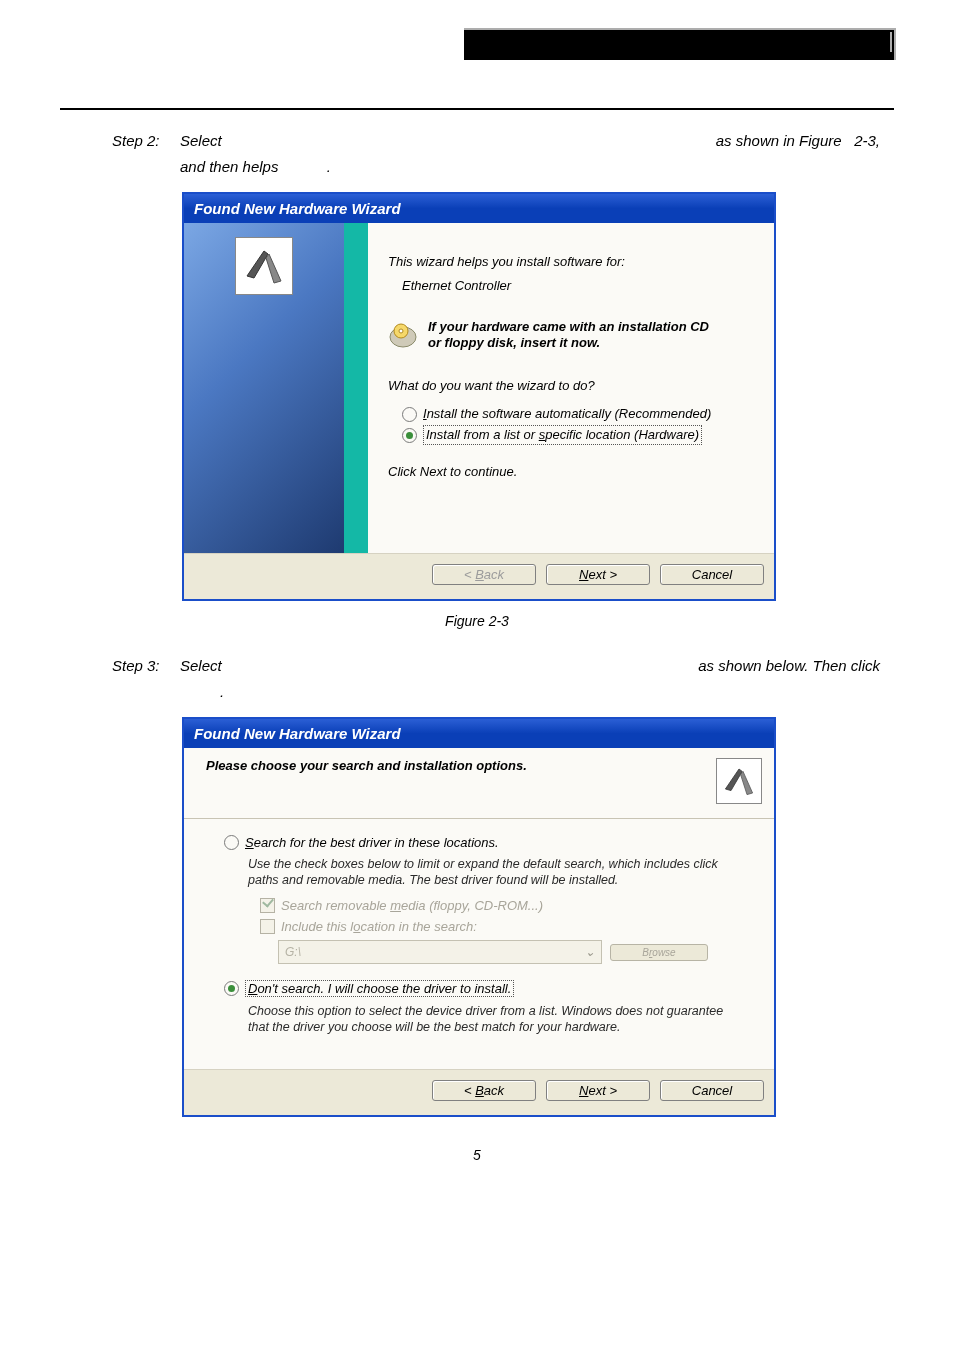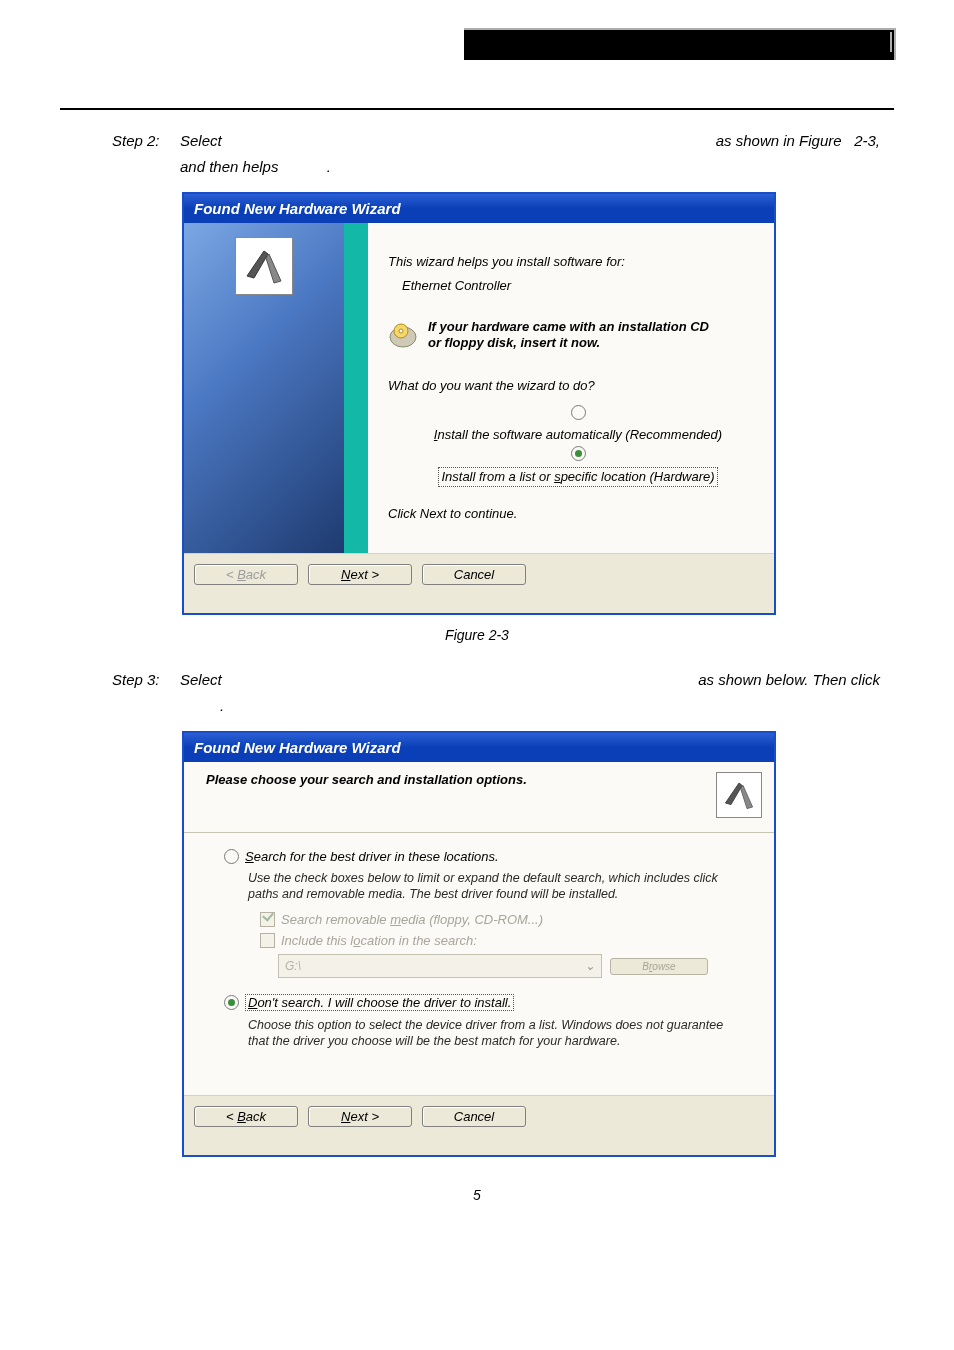--- a/index.html
+++ b/index.html
@@ -116,40 +116,40 @@
   }
   .cd-icon svg{width:30px;height:30px;}
   .cd-text { font-weight:bold; font-size:13px; line-height:16px; }
   .q { margin-bottom: 10px; }
   .radio-row {
     display:flex;
     align-items:center;
     gap:6px;
     margin: 2px 0 2px 14px;
     font-size: 13px;
-    flex-direction: column;
   }
   .radio {
     width:13px;height:13px;border:1px solid #7a7a7a;border-radius:50%;
     display:flex;align-items:center;justify-content:center;flex:0 0 13px;
   }
   .radio.selected::after{
     content:"";width:7px;height:7px;background:#3b8f3b;border-radius:50%;
   }
   .radio-row .lbl { }
   .radio-row .lbl.dotted {
     border:1px dotted #555;
     padding: 0 2px;
   }
   .u-letter { text-decoration: underline; }
   .continue { margin-top: 18px; }
 
   .btnbar {
-    padding: 10px 10px 28px 10px;
-    display:flex;
+    padding: 10px 10px 14px 10px;
+    display:flex;
+    justify-content:flex-end;
     gap:10px;
     background:#ece9d8;
     border-top:1px solid #d6d2c2;
   }
   .winbtn {
     min-width:82px;
     padding: 2px 10px;
     background:#ece9d8;
     border:1px solid #808080;
     border-radius:3px;
@@ -175,21 +175,21 @@
     border-bottom:1px solid #c8c4b4;
   }
   .header2 .title2 { font-weight:bold; font-size:13px; }
   .header2 .icon2 {
     width:44px;height:44px;background:#fff;border:1px solid #888;
     display:flex;align-items:center;justify-content:center;
   }
   .header2 .icon2 svg{width:32px;height:32px;}
   .d2body {
     background:#fbfaf6;
-    padding: 16px 28px 36px 40px;
+    padding: 16px 28px 24px 40px;
   }
   .oradio {
     display:flex;align-items:center;gap:6px;margin-bottom:6px;
   }
   .oradio .lbl.dotted { border:1px dotted #555; padding:0 2px; }
   .desc {
     font-size:12.5px;
     line-height:16px;
     margin: 2px 0 10px 24px;
     color:#2a2a2a;

